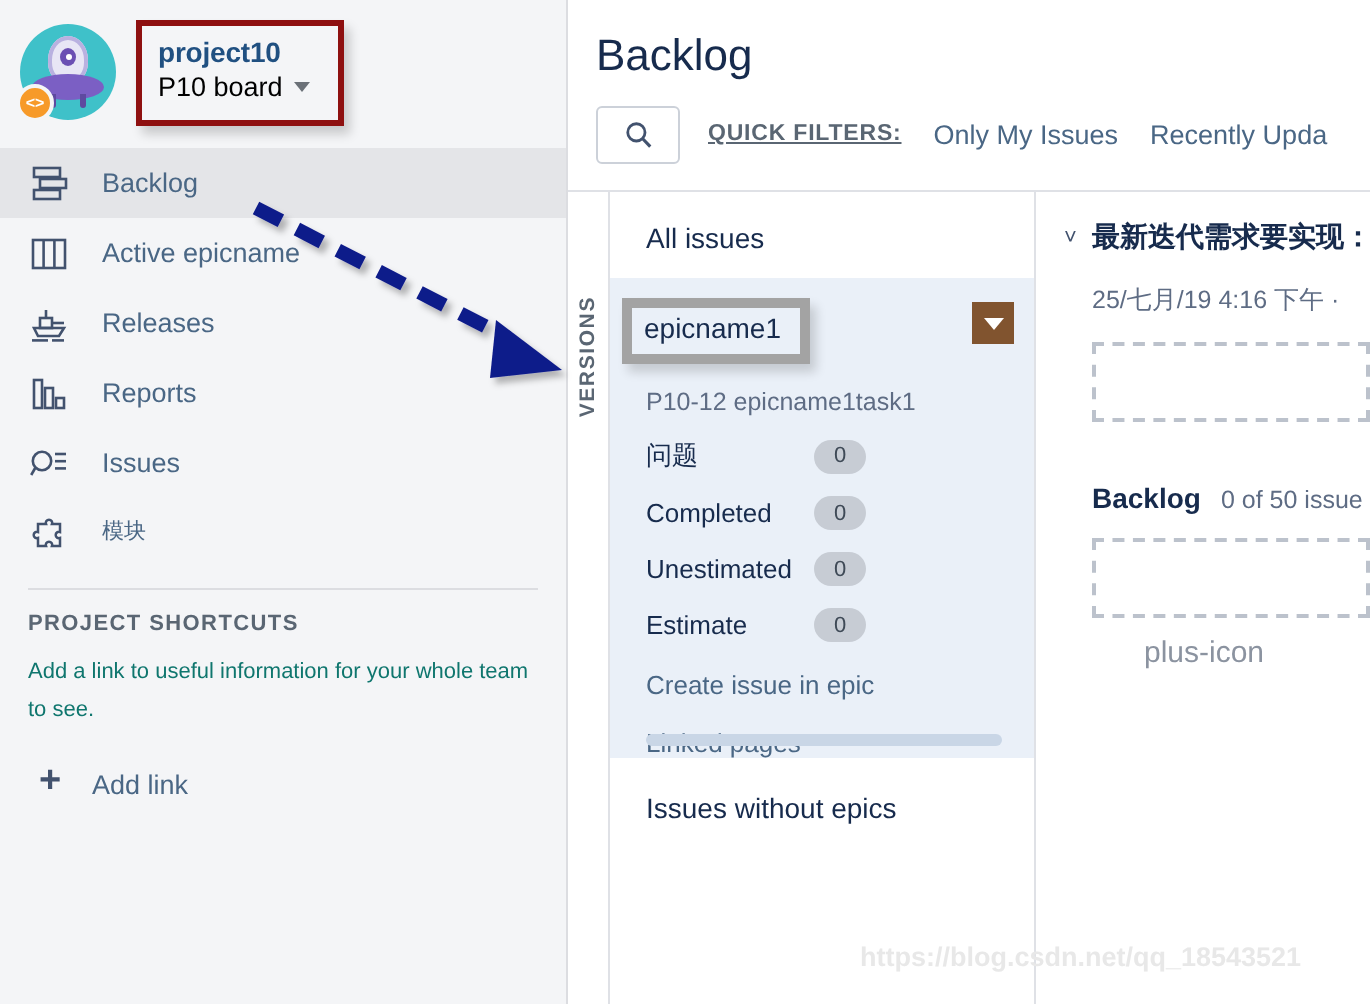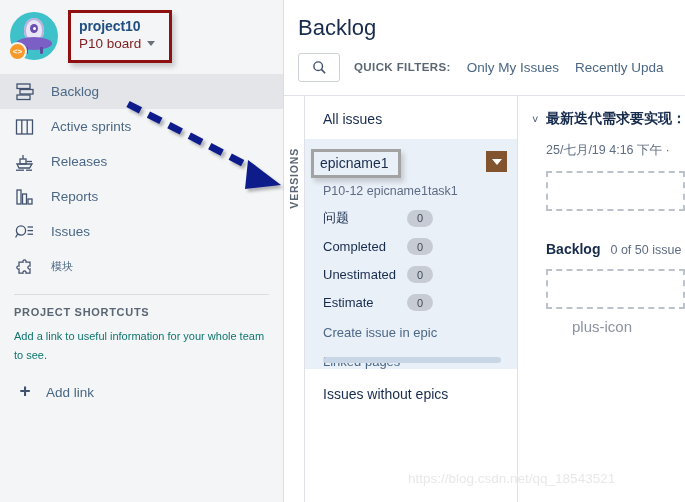--- a/index.html
+++ b/index.html
@@ -103,21 +103,21 @@
   }
   .proj-name {
     font-size: 14px;
     font-weight: bold;
     color: #205081;
     line-height: 17px;
     letter-spacing: -0.1px;
   }
   .proj-board {
     font-size: 13.5px;
-    color: #7f1d1d;
+    color: #000000;
     line-height: 18px;
     display: flex;
     align-items: center;
   }
   .caret-dn {
     display: inline-block;
     margin-left: 6px;
     width: 0; height: 0;
     border-left: 4.5px solid transparent;
     border-right: 4.5px solid transparent;
@@ -221,20 +221,21 @@
     cursor: pointer;
     flex: 0 0 42px;
   }
   .qf-label {
     margin-left: 14px;
     font-size: 11.5px;
     font-weight: bold;
     color: #5a6673;
     letter-spacing: 0.4px;
     white-space: nowrap;
+    text-decoration: underline;
   }
   .qf-link {
     margin-left: 16px;
     font-size: 13.5px;
     color: #4a6785;
     white-space: nowrap;
     cursor: pointer;
   }
 
   .hrule {
@@ -318,21 +319,21 @@
     position: relative;
     min-height: 200px;
   }
   .epic-title-row {
     display: flex;
     align-items: flex-start;
     position: relative;
     height: 26px;
   }
   .epic-name-box {
-    border: 3px solid #a3a3a3;
+    border: 5px solid #a3a3a3;
     background: #eaf0f8;
     padding: 2px 9px 3px 6px;
     margin-left: -12px;
     box-shadow: 3px 4px 5px rgba(0,0,0,0.16);
   }
   .epic-name {
     font-size: 14px;
     color: #172b4d;
     line-height: 16px;
     white-space: nowrap;
@@ -347,21 +348,21 @@
     justify-content: center;
     cursor: pointer;
   }
   .epic-dd-btn .tri {
     width: 0; height: 0;
     border-left: 5px solid transparent;
     border-right: 5px solid transparent;
     border-top: 6px solid #ffffff;
   }
   .epic-sub {
-    margin-top: 9px;
+    margin-top: 19px;
     font-size: 12.5px;
     color: #5e6c84;
     white-space: nowrap;
   }
   .stat-row {
     display: flex;
     align-items: center;
     margin-top: 11px;
   }
   .stat-label {
@@ -473,26 +474,27 @@
   }
   .ci-text {
     margin-left: 9px;
     font-size: 13.5px;
     color: #8b93a0;
   }
 
   
   .watermark {
     position: absolute;
-    left: 408px; top: 471px;
+    left: 430px; top: 471px;
     font-size: 13.5px;
     color: #e8e8e8;
     white-space: nowrap;
     pointer-events: none;
     z-index: 40;
+    font-weight: bold;
   }
 
   
   .arrow-svg {
     position: absolute;
     left: 0; top: 0;
     width: 685px; height: 502px;
     pointer-events: none;
     z-index: 50;
   }
@@ -538,21 +540,21 @@
       </div>
 
       <div class="nav-item">
         <span class="nav-ico">
           <svg width="22" height="20" viewBox="0 0 22 20">
             <rect x="2.5" y="3" width="16" height="14" fill="none" stroke="#42526e" stroke-width="1.3"></rect>
             <line x1="7.8" y1="3" x2="7.8" y2="17" stroke="#42526e" stroke-width="1.3"></line>
             <line x1="13.2" y1="3" x2="13.2" y2="17" stroke="#42526e" stroke-width="1.3"></line>
           </svg>
         </span>
-        <span class="nav-label">Active sprints</span>
+        <span class="nav-label">Active epicname</span>
       </div>
 
       <div class="nav-item">
         <span class="nav-ico">
           <svg width="22" height="20" viewBox="0 0 22 20">
             <path d="M3 12 L18 12 L15.5 16 L5 16 Z" fill="none" stroke="#42526e" stroke-width="1.3"></path>
             <rect x="6" y="7" width="6" height="5" fill="none" stroke="#42526e" stroke-width="1.3"></rect>
             <line x1="9" y1="3" x2="9" y2="7" stroke="#42526e" stroke-width="1.3"></line>
             <line x1="12.5" y1="9.5" x2="18" y2="9.5" stroke="#42526e" stroke-width="1.3"></line>
             <line x1="2" y1="18.2" x2="10" y2="18.2" stroke="#42526e" stroke-width="1.3"></line>

